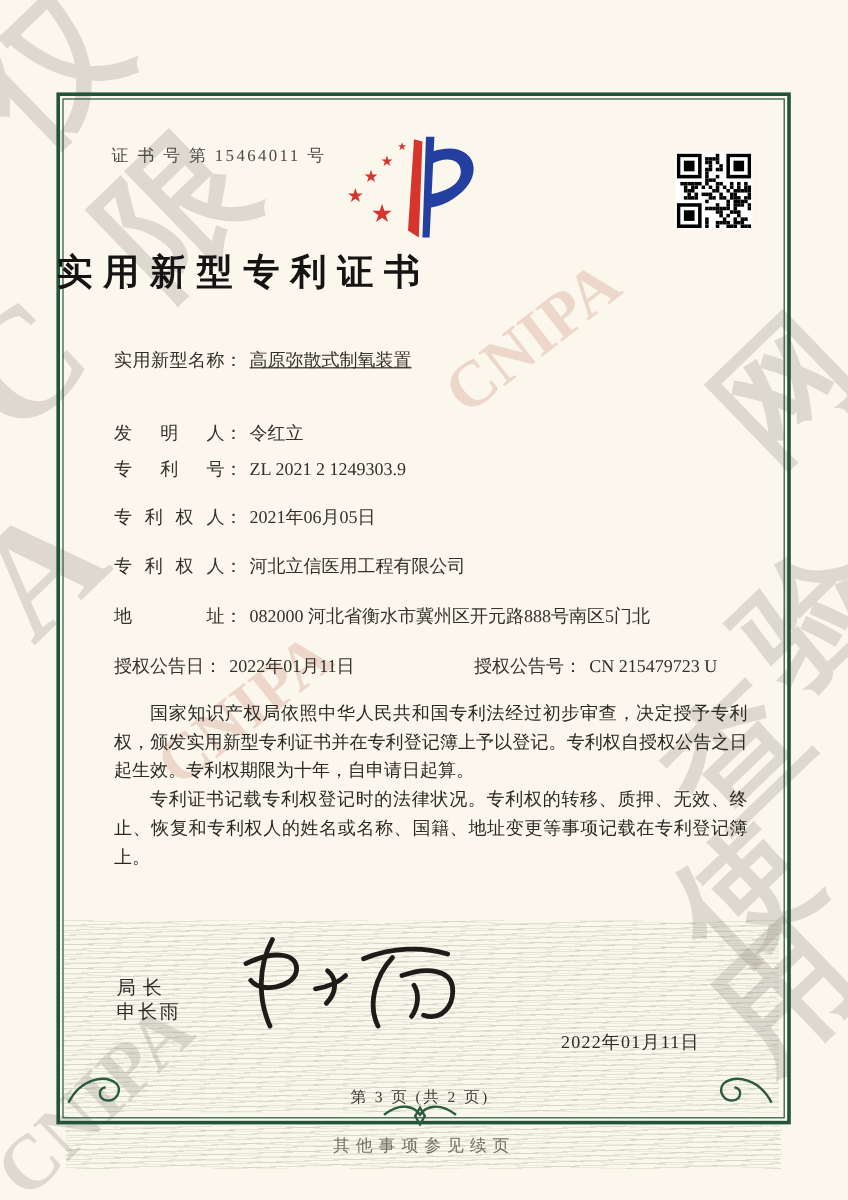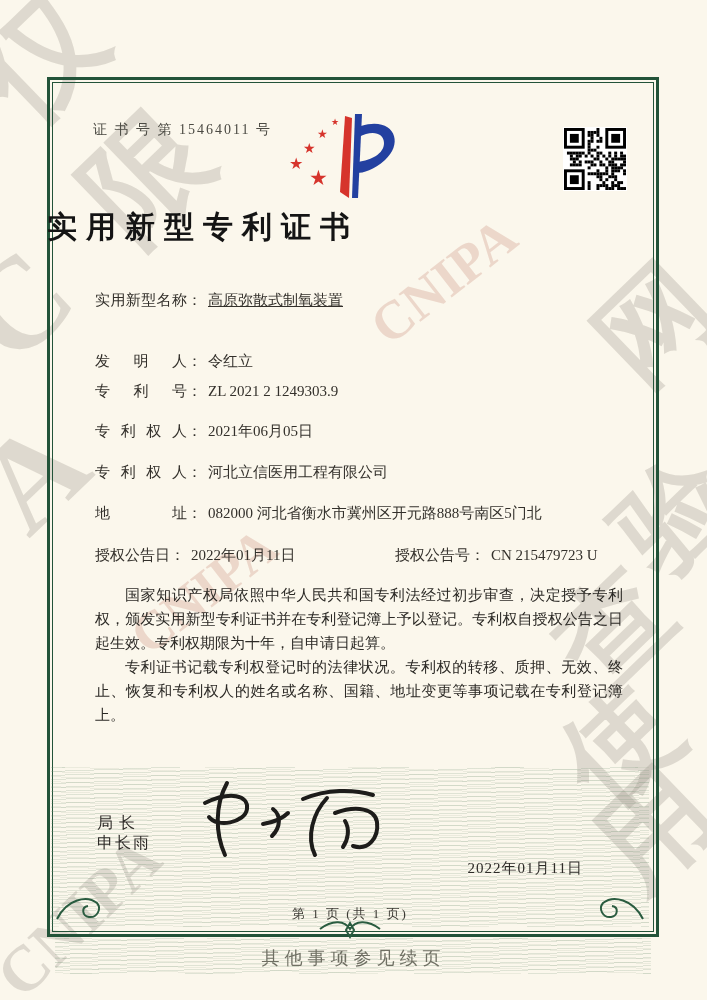--- a/index.html
+++ b/index.html
@@ -41,21 +41,21 @@
   .body-text{position:absolute;left:48px;top:506px;width:528px;font-size:15px;
              line-height:24px;text-align:justify;color:#2b2925;}
   .body-text p{margin:0;text-indent:2em;}
   .signer-title{position:absolute;left:50px;top:736px;font-size:16px;letter-spacing:6px;}
   .signer-name{position:absolute;left:50px;top:756px;font-size:16px;letter-spacing:2px;}
   .signature{position:absolute;left:128px;top:688px;}
   .issue-date{position:absolute;right:70px;top:782px;font-size:15px;letter-spacing:1px;}
   .page-info{position:absolute;left:0;top:828px;width:100%;text-align:center;
              font-size:13px;letter-spacing:2px;color:#3c3a34;}
   .footer-note{position:absolute;left:0;top:946px;width:100%;text-align:center;z-index:2;
-               font-size:18px;letter-spacing:5px;color:#6f6f63;}
+               font-size:14px;letter-spacing:5px;color:#6f6f63;}
   .ornament{position:absolute;z-index:2;}
 </style>
 </head>
 <body>
 
 <div id="watermark-layer">
     <span class="wm" style="left: -18px; top: -25px; font-size: 120px; transform: rotate(-44deg); color: rgba(155, 150, 138, 0.3);">仅</span>
     <span class="wm" style="left: 88px; top: 95px; font-size: 120px; transform: rotate(-44deg); color: rgba(155, 150, 138, 0.3);">限</span>
     <span class="wm" style="left: -30px; top: 230px; font-size: 130px; transform: rotate(-44deg); color: rgba(155, 150, 138, 0.3);">C</span>
     <span class="wm" style="left: -15px; top: 400px; font-size: 130px; transform: rotate(-44deg); color: rgba(155, 150, 138, 0.3);">A</span>
@@ -272,21 +272,21 @@
       <path d="M98,44 C106,50 106,62 97,71"></path>
       <path d="M88,59 C100,57 108,53 113,48"></path>
       <path d="M128,34 C152,24 178,24 198,30"></path>
       <path d="M152,33 C138,48 131,72 140,90"></path>
       <path d="M160,48 C182,40 200,44 202,57 C204,73 193,86 178,81"></path>
       <path d="M170,56 C175,64 173,75 168,82"></path>
     </g>
   </svg>
 
   <div class="issue-date">2022年01月11日</div>
-  <div class="page-info">第 1 页 (共 1 页)</div>
+  <div class="page-info">第 3 页 (共 2 页)</div>
 
   <svg class="ornament" style="left:8px;bottom:6px;" width="48" height="34" viewBox="0 0 48 34">
     <path d="M2,28 C12,8 32,4 42,12 C47,18 42,27 34,26 C27,25 26,16 33,15" fill="none" stroke="#2a5c40" stroke-width="2"></path>
   </svg>
   <svg class="ornament" style="right:8px;bottom:6px;transform:scaleX(-1);" width="48" height="34" viewBox="0 0 48 34">
     <path d="M2,28 C12,8 32,4 42,12 C47,18 42,27 34,26 C27,25 26,16 33,15" fill="none" stroke="#2a5c40" stroke-width="2"></path>
   </svg>
   <svg class="ornament" style="left:50%;bottom:-12px;transform:translateX(-50%);" width="70" height="26" viewBox="0 0 70 26">
     <path d="M5,12 C18,2 30,4 35,12 C40,4 52,2 65,12 M35,6 L39,13 L35,20 L31,13 Z" fill="none" stroke="#2a5c40" stroke-width="2"></path>
   </svg>

